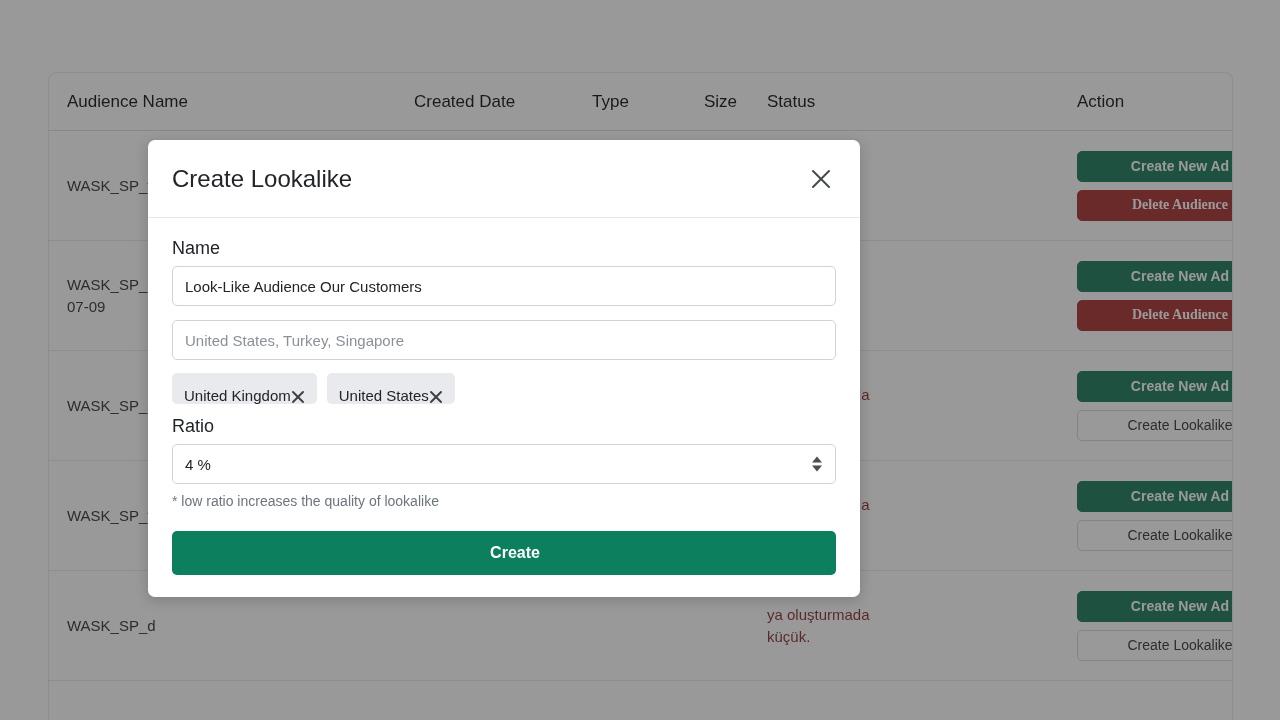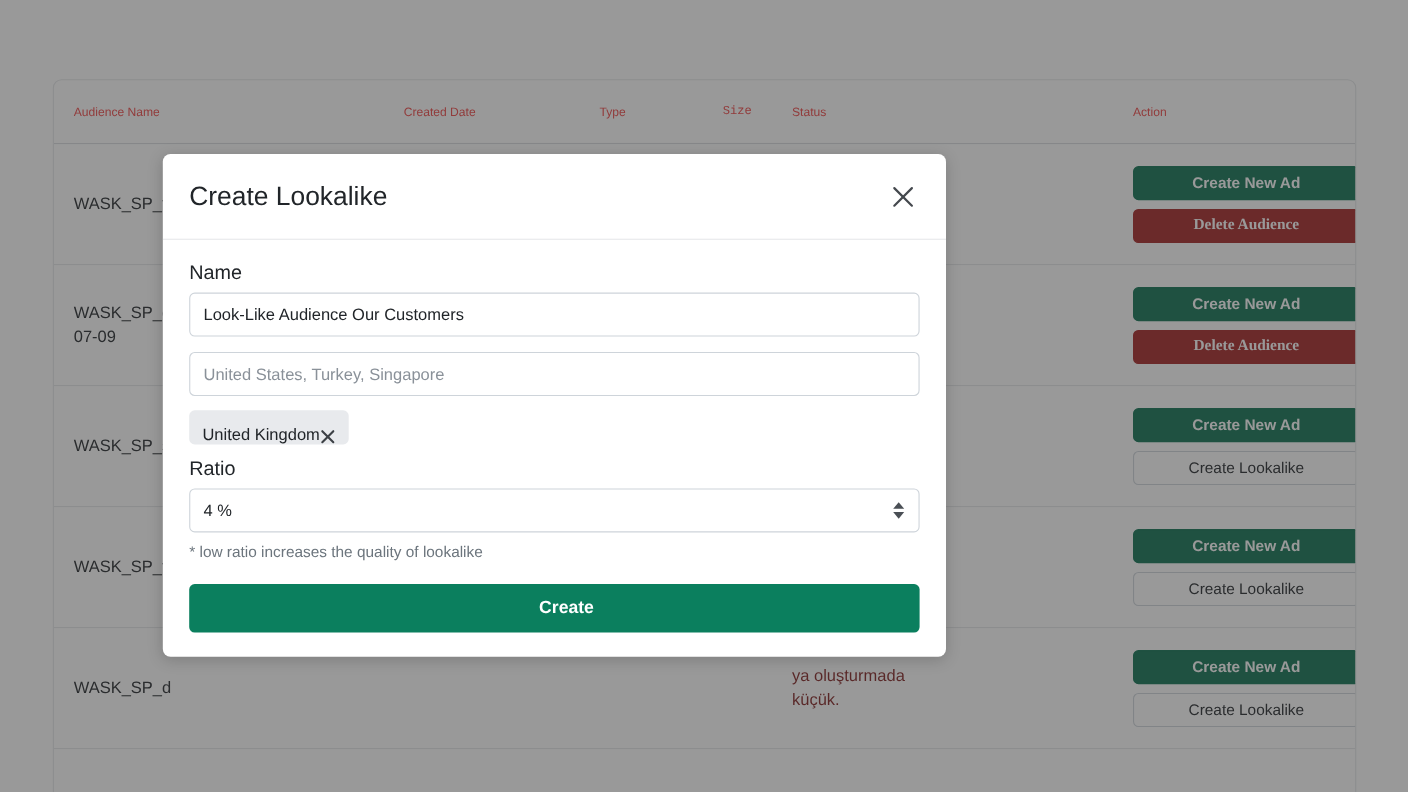--- a/index.html
+++ b/index.html
@@ -36,30 +36,30 @@
     padding: 0 18px;
     min-height: 110px;
   }
   .trow.header {
     min-height: 58px;
     border-bottom: 1px solid #d8dbde;
   }
   .trow:last-child { border-bottom: none; }
 
   .c-name   { width: 300px; flex: 0 0 300px; padding-right: 8px; }
-  .c-date   { width: 178px; flex: 0 0 178px; }
+  .c-date   { width: 178px; flex: 0 0 178px; margin-left: 47px; }
   .c-type   { width: 112px; flex: 0 0 112px; }
-  .c-size   { width: 63px;  flex: 0 0 63px; font-family: Liberation Mono, monospace;  }
+  .c-size   { width: 63px;  flex: 0 0 63px;  }
   .c-status { width: 310px; flex: 0 0 310px; padding-right: 14px; }
   .c-action { flex: 1 1 auto; display: flex; flex-direction: column;
               align-items: flex-end; gap: 8px; }
 
   .hcell {
-    font-size: 11px;
-    color: #ef4444;
+    font-size: 17px;
+    color: #000000;
     font-weight: 400;
   }
   .cell {
     font-size: 15px;
     color: #212529;
     line-height: 1.45;
   }
   .cell.status { color: #7f1d1d; }
 
   .btn {
@@ -319,20 +319,29 @@
     <div class="chips">
       <div class="chip">
         <span>United Kingdom</span>
         <span class="chip-x">
           <svg width="14" height="14" viewBox="0 0 14 14" aria-hidden="true">
             <line x1="2" y1="2" x2="12" y2="12" stroke="#3c4045" stroke-width="1.9" stroke-linecap="round"></line>
             <line x1="12" y1="2" x2="2" y2="12" stroke="#3c4045" stroke-width="1.9" stroke-linecap="round"></line>
           </svg>
         </span>
       </div>
+      <div class="chip">
+        <span>United States</span>
+        <span class="chip-x">
+          <svg width="14" height="14" viewBox="0 0 14 14" aria-hidden="true">
+            <line x1="2" y1="2" x2="12" y2="12" stroke="#3c4045" stroke-width="1.9" stroke-linecap="round"></line>
+            <line x1="12" y1="2" x2="2" y2="12" stroke="#3c4045" stroke-width="1.9" stroke-linecap="round"></line>
+          </svg>
+        </span>
+      </div>
     </div>
 
     <div class="spacer-12"></div>
 
     <div class="field-label">Ratio</div>
     <div class="select-wrap">
       <input class="text-input" type="text" value="4 %" style="">
       <span class="spinner">
         <span class="tri-up"></span>
         <span class="tri-dn"></span>

